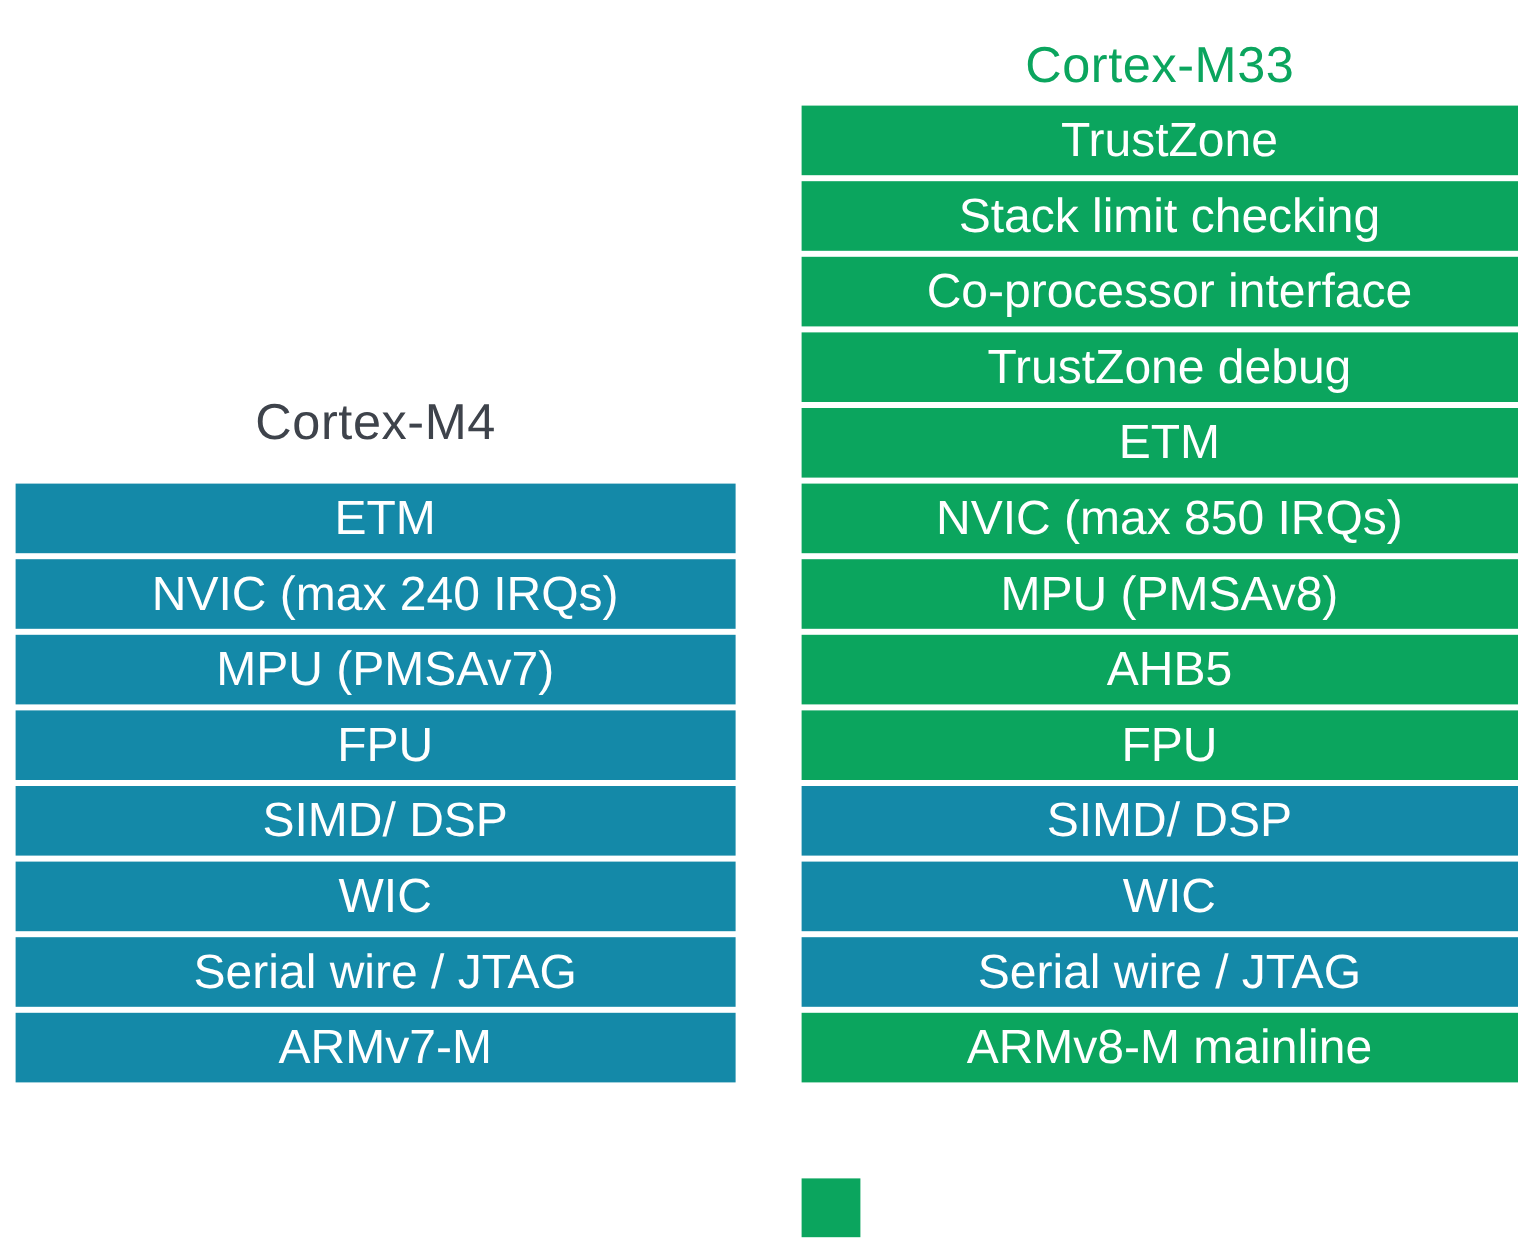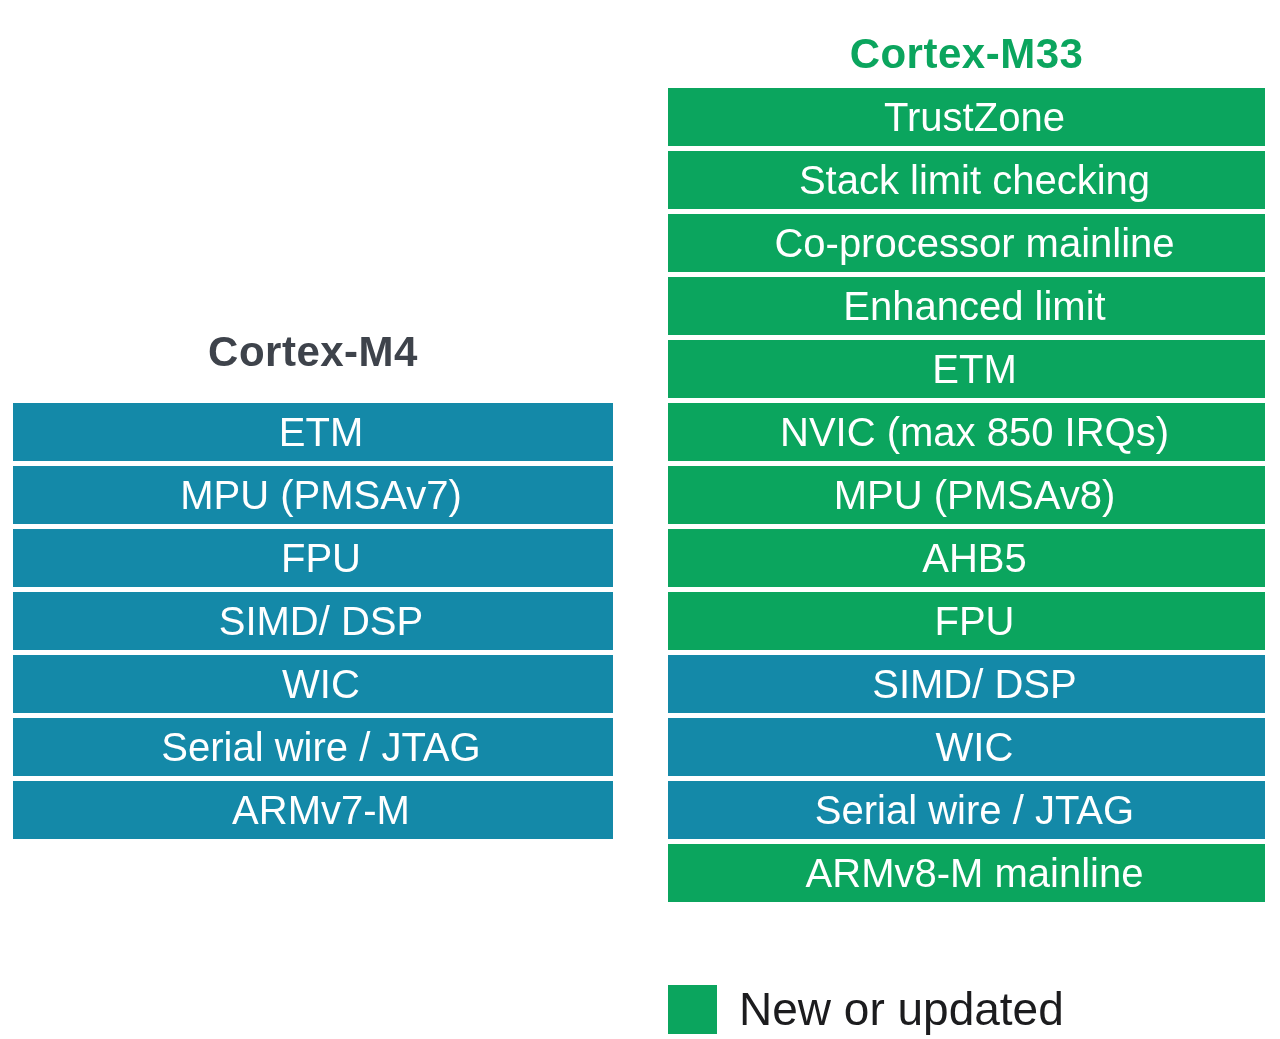--- a/index.html
+++ b/index.html
@@ -12,21 +12,21 @@
     width: 1280px;
     height: 1039px;
     background: var(--background, #ffffff);
     font-family: "Liberation Sans", sans-serif;
     overflow: hidden;
   }
   .col-title {
     position: absolute;
     text-align: center;
     font-size: 42px;
-    font-weight: 700;
+    font-weight: 400;
     letter-spacing: 0.5px;
     white-space: nowrap;
   }
   .title-m4 {
     left: 13px;
     width: 600px;
     top: 328px;
     color: var(--title_m4, #3e434b);
   }
   .title-m33 {
@@ -90,42 +90,42 @@
 <body>
 
 <div class="stage">
 
   <div class="col-title title-m4">Cortex-M4</div>
 
   <div class="col-title title-m33">Cortex-M33</div>
 
   <div class="column col-left">
     <div class="bar" data-type="common">ETM</div>
+    <div class="bar" data-type="common">NVIC (max 240 IRQs)</div>
     <div class="bar" data-type="common">MPU (PMSAv7)</div>
     <div class="bar" data-type="common">FPU</div>
     <div class="bar" data-type="common">SIMD/ DSP</div>
     <div class="bar" data-type="common">WIC</div>
     <div class="bar" data-type="common">Serial wire / JTAG</div>
     <div class="bar" data-type="common">ARMv7-M</div>
   </div>
 
   <div class="column col-right">
     <div class="bar" data-type="new">TrustZone</div>
     <div class="bar" data-type="new">Stack limit checking</div>
-    <div class="bar" data-type="new">Co-processor mainline</div>
-    <div class="bar" data-type="new">Enhanced limit</div>
+    <div class="bar" data-type="new">Co-processor interface</div>
+    <div class="bar" data-type="new">TrustZone debug</div>
     <div class="bar" data-type="new">ETM</div>
     <div class="bar" data-type="new">NVIC (max 850 IRQs)</div>
     <div class="bar" data-type="new">MPU (PMSAv8)</div>
     <div class="bar" data-type="new">AHB5</div>
     <div class="bar" data-type="new">FPU</div>
     <div class="bar" data-type="common">SIMD/ DSP</div>
     <div class="bar" data-type="common">WIC</div>
     <div class="bar" data-type="common">Serial wire / JTAG</div>
     <div class="bar" data-type="new">ARMv8-M mainline</div>
   </div>
 
   <div class="legend">
     <div class="legend-swatch"></div>
-    <div class="legend-label">New or updated</div>
   </div>
 
 </div>
 
 </body></html>

